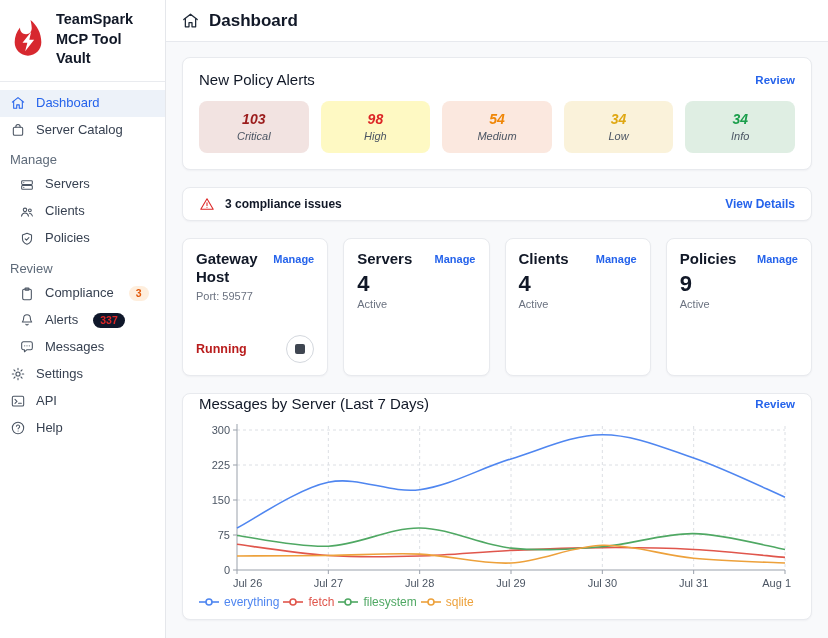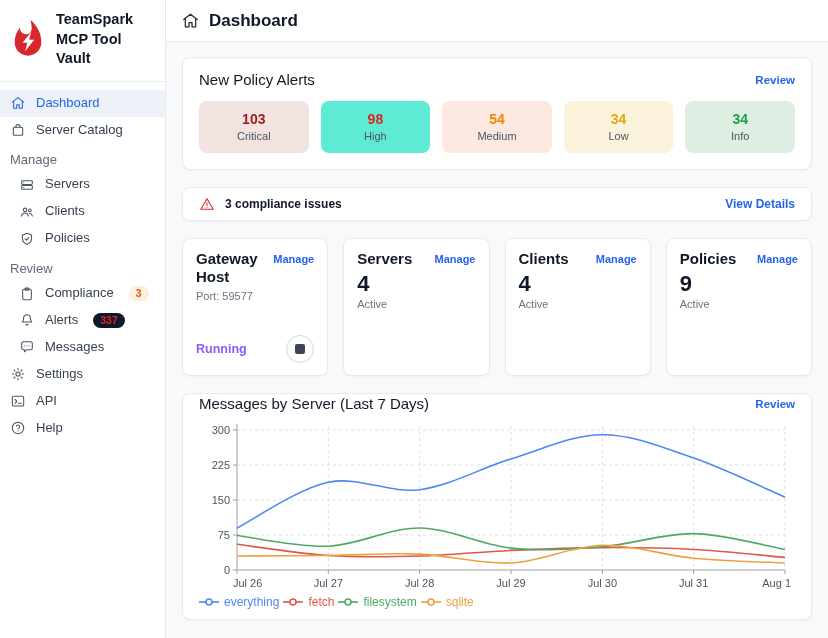--- a/index.html
+++ b/index.html
@@ -57,39 +57,39 @@
   .card {
     background: #ffffff; border: 1px solid #e8eaee; border-radius: 8px;
     box-shadow: 0 1px 2px rgba(16,24,40,.04);
   }
   .card-head { display: flex; justify-content: space-between; align-items: center; }
   .card-title { font-size: 15px; font-weight: 400; color: #111827; }
   .link { font-size: 11.5px; font-weight: 600; color: #2563eb; cursor: pointer; text-decoration: none; }
   
   .alerts-card { padding: 13px 16px 16px; }
   .pills { display: flex; gap: 12px; margin-top: 13px; }
-  .pill { flex: 1; border-radius: 8px; text-align: center; padding: 10px 4px 11px; }
+  .pill { flex: 1; border-radius: 8px; text-align: center; padding: 10px 4px 11px; font-style: italic; }
   .pill-value { font-size: 14px; font-weight: 700; }
   .pill-label { font-size: 11px; color: #4b5563; margin-top: 3px; }
   
   .compliance { padding: 8px 16px; display: flex; align-items: center; gap: 10px; }
   .compliance svg { width: 16px; height: 16px; stroke: #dc2626; flex: none; }
   .compliance-text { font-size: 12px; font-weight: 700; color: #111827; }
   .compliance .link { margin-left: auto; font-size: 12px; }
   
   .stats-row { display: flex; gap: 15px; height: 142px; }
   .stat-card { flex: 1; padding: 11px 13px 12px; display: flex; flex-direction: column; }
   .stat-head { display: flex; justify-content: space-between; align-items: flex-start; gap: 4px; }
   .stat-title { font-size: 15px; font-weight: 700; line-height: 1.2; color: #111827; }
   .stat-head .link { font-size: 11px; margin-top: 3px; white-space: nowrap; }
   .stat-value { font-size: 22px; font-weight: 700; color: #111827; margin-top: 3px; }
   .stat-sub { font-size: 11px; color: #6b7280; margin-top: 1px; }
   .port { font-size: 11px; color: #6b7280; margin-top: 4px; }
   .gateway-bottom { margin-top: auto; display: flex; justify-content: space-between; align-items: center; }
-  .running { font-size: 12.5px; font-weight: 700; color: #8b5cf6; }
+  .running { font-size: 12.5px; font-weight: 700; color: #b91c1c; }
   .stop-btn {
     width: 28px; height: 28px; border-radius: 50%; background: #fff;
     border: 1px solid #d4d8de; display: flex; align-items: center; justify-content: center;
     cursor: pointer;
   }
   .stop-square { width: 10px; height: 10px; background: #3f4651; border-radius: 2px; }
   
   .chart-card { padding: 1px 16px 10px; flex: 1; }
   .chart-wrap { margin-top: 8px; }
   .chart-wrap svg { overflow: visible; display: block; }
@@ -218,21 +218,21 @@
     <section class="card alerts-card">
       <div class="card-head">
         <div class="card-title">New Policy Alerts</div>
         <a class="link">Review</a>
       </div>
       <div class="pills">
         <div class="pill" style="background: rgb(242, 227, 225);">
           <div class="pill-value" style="color: rgb(155, 28, 28);">103</div>
           <div class="pill-label">Critical</div>
         </div>
-        <div class="pill" style="background: #5eead4;">
+        <div class="pill" style="background: #fef9c3;">
           <div class="pill-value" style="color: rgb(220, 38, 38);">98</div>
           <div class="pill-label">High</div>
         </div>
         <div class="pill" style="background: rgb(251, 232, 223);">
           <div class="pill-value" style="color: rgb(239, 134, 6);">54</div>
           <div class="pill-label">Medium</div>
         </div>
         <div class="pill" style="background: rgb(250, 242, 218);">
           <div class="pill-value" style="color: rgb(223, 167, 18);">34</div>
           <div class="pill-label">Low</div>

